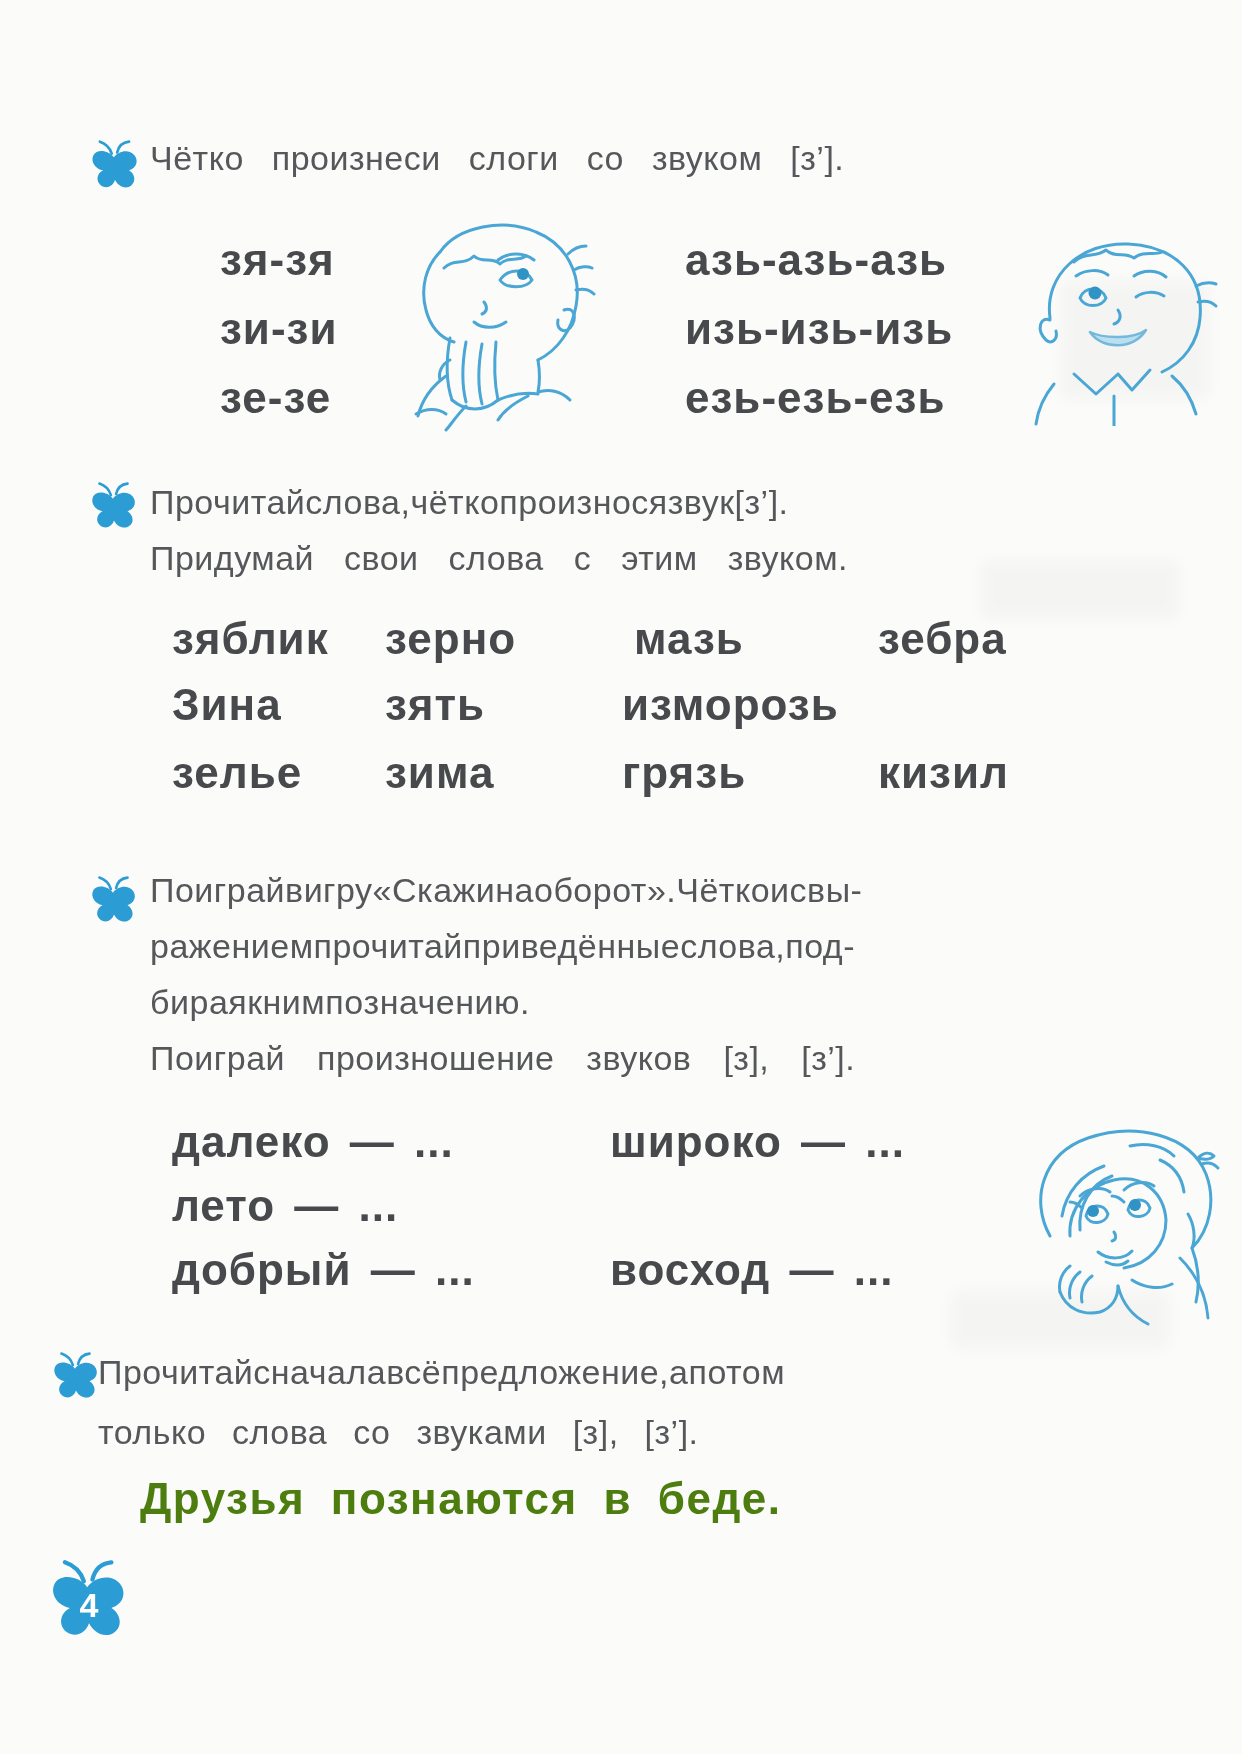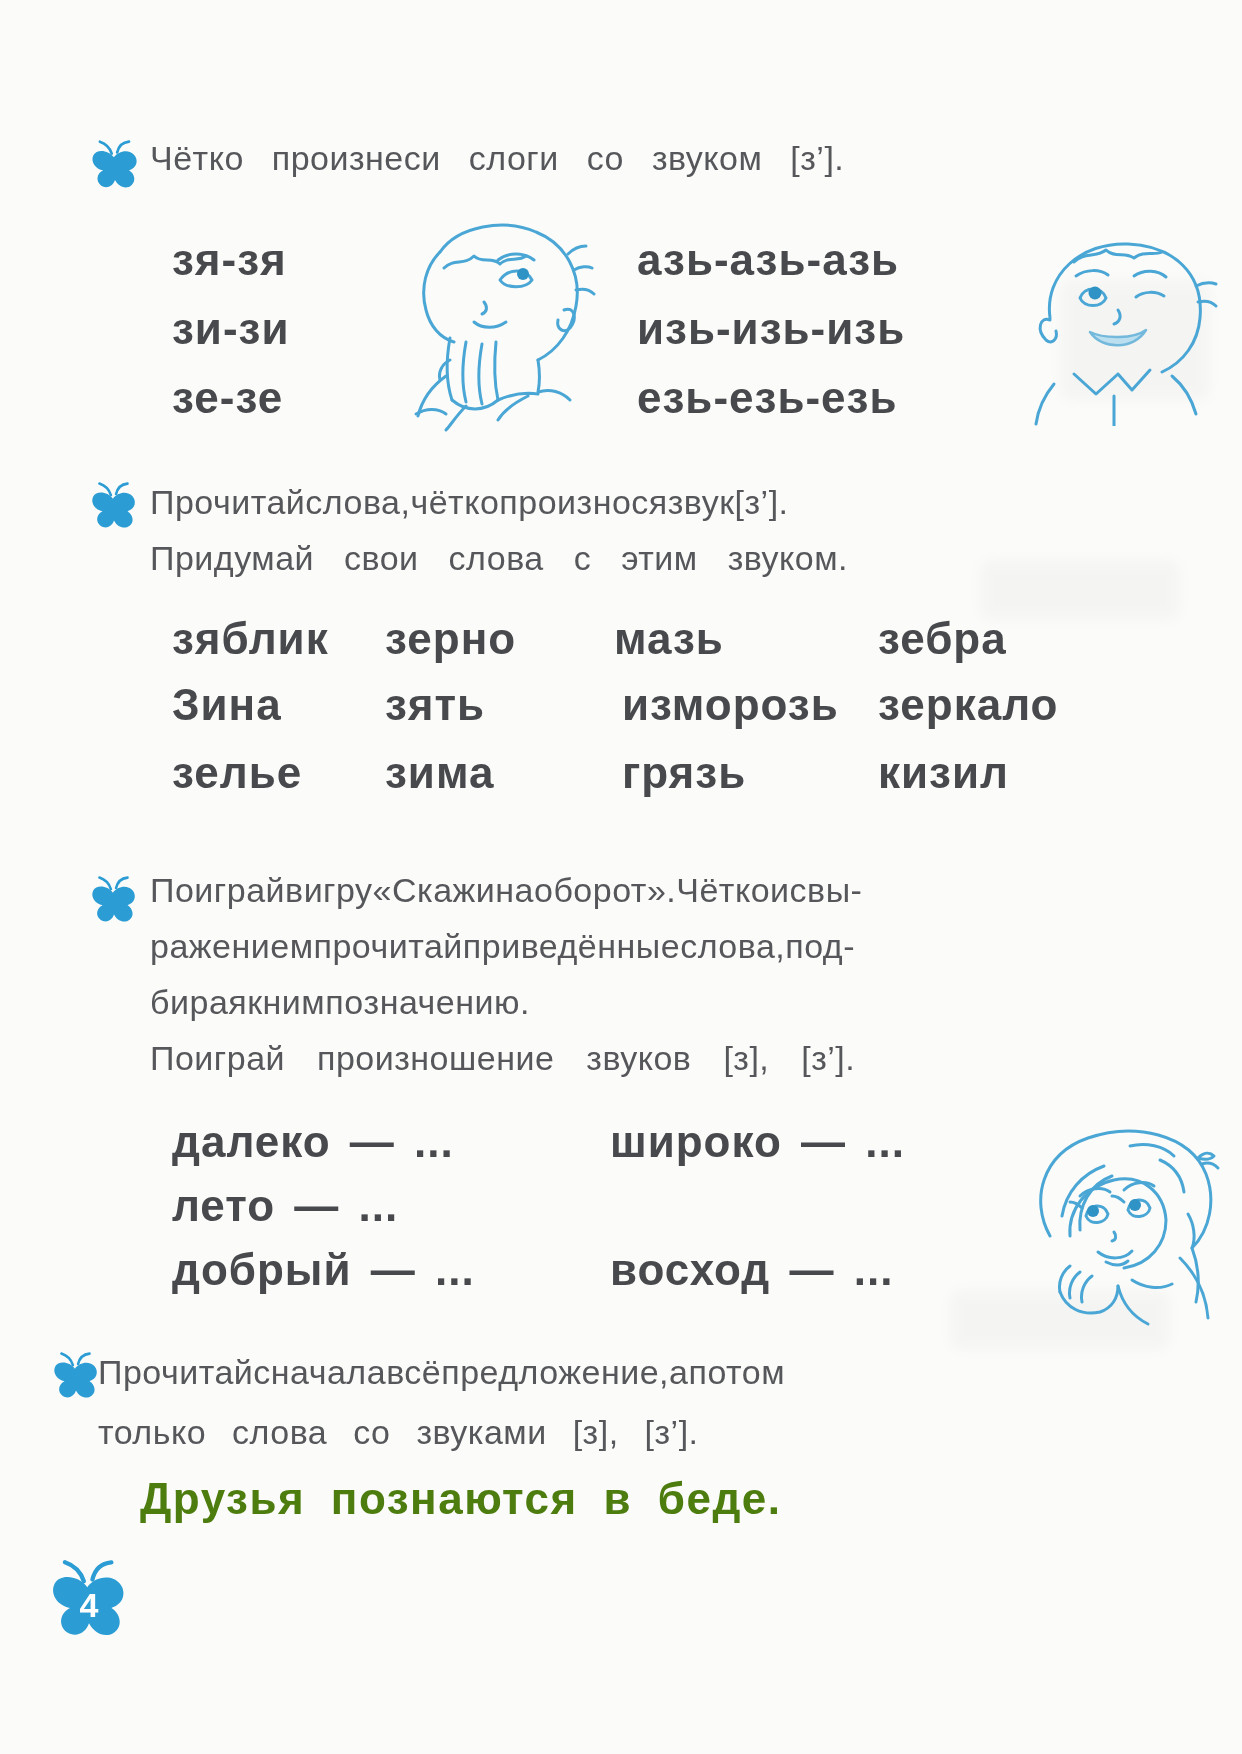--- a/index.html
+++ b/index.html
@@ -18,21 +18,21 @@
     line-height:52px;
     height:56px;
     letter-spacing:.5px;
     color:#55575a;
     white-space:nowrap;
   }
   .jline{display:flex;white-space:normal;}.ws16{word-spacing:16px}
   .ws18{word-spacing:18px}.ws20{word-spacing:20px}.ws22{word-spacing:22px}
   .wcol{
     position:absolute;
-    font-size:44px;font-weight:700;letter-spacing:1px;color:#47494c;
+    font-size:44px;font-weight:700;letter-spacing:1px;color:#47494c;margin-left:48px;
   }
   .wcol div{line-height:69px;}
   .wrow{
     position:absolute;left:0;width:100%;height:62px;
     font-size:44px;font-weight:700;letter-spacing:1px;color:#47494c;padding-left:28px;
   }
   .wrow span{position:absolute;top:0;white-space:nowrap;word-spacing:6px;}
   .sentence{
     position:absolute;
     font-size:44px;font-weight:700;letter-spacing:1.5px;word-spacing:12px;
@@ -131,28 +131,27 @@
       <span>чётко</span>
       <span>произнося</span>
       <span>звук</span>
       <span>[з’].</span>
     </div>
   <div class="tline ws20" style="left:150px;top:532px;width:830px">Придумай свои слова с этим звуком.</div>
 
   <div class="wrow" style="top:614px">
     <span style="left:172px">зяблик</span>
     <span style="left:385px">зерно</span>
-    <span style="left:614px">мазь</span>
+    <span style="left:634px">мазь</span>
     <span style="left:878px">зебра</span>
   </div>
   <div class="wrow" style="top:680px">
     <span style="left:172px">Зина</span>
     <span style="left:385px">зять</span>
     <span style="left:622px">изморозь</span>
-    <span style="left:878px">зеркало</span>
   </div>
   <div class="wrow" style="top:748px">
     <span style="left:172px">зелье</span>
     <span style="left:385px">зима</span>
     <span style="left:622px">грязь</span>
     <span style="left:878px">кизил</span>
   </div>
 
   <svg class="bfly" style="left:88px;top:874px" width="52" height="54" viewBox="0 0 100 100">
       <use href="#butterfly"></use>

